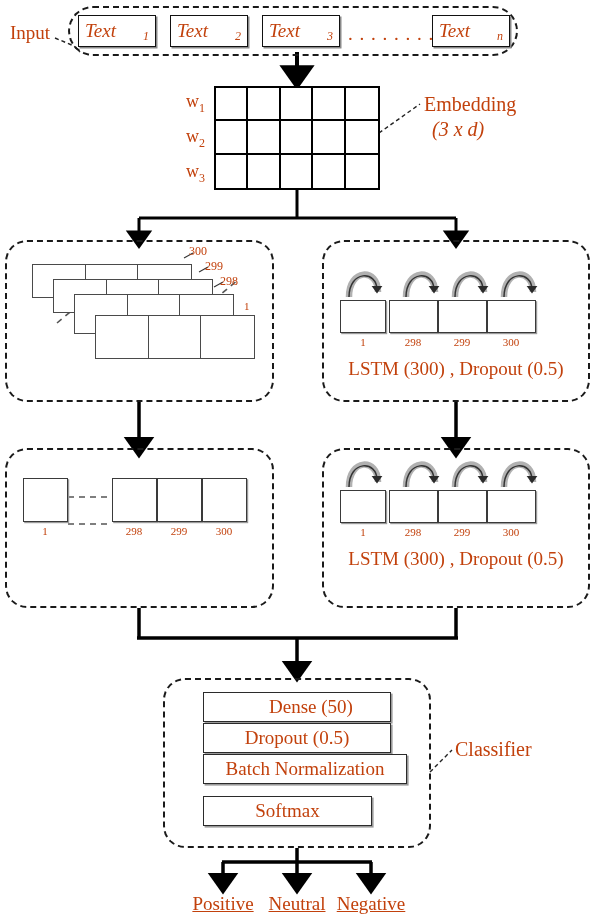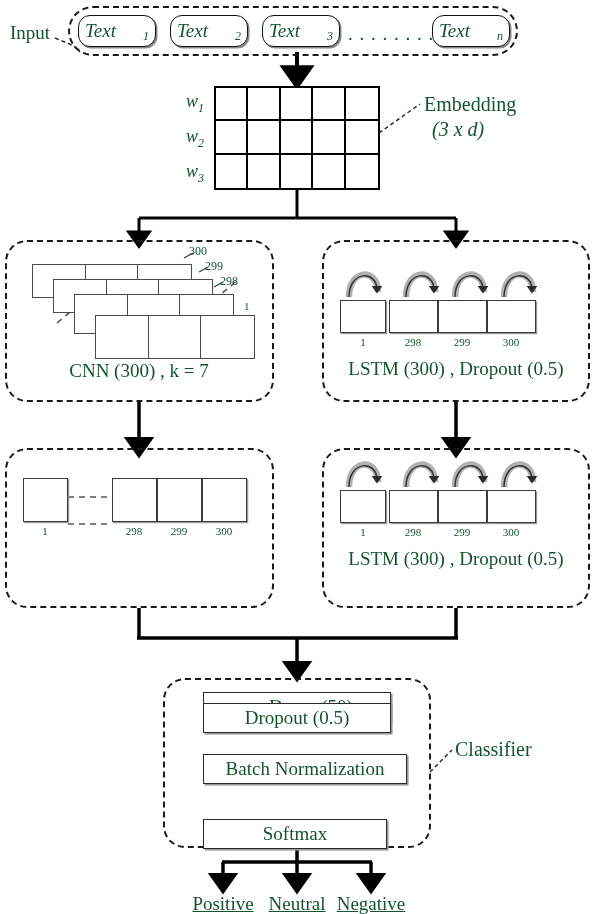--- a/index.html
+++ b/index.html
@@ -6,40 +6,40 @@
     margin: 0;
     padding: 0;
     background: #ffffff;
   }
   #diagram {
     position: relative;
     width: 596px;
     height: 914px;
     background: #ffffff;
     font-family: "Liberation Serif", serif;
-    color: #14532d;
+    color: #c2410c;
     overflow: hidden;
   }
 
   
   .dashbox {
     position: absolute;
     border: 2px dashed #1a1a1a;
     border-radius: 22px;
     box-sizing: border-box;
     background: transparent;
   }
   .dashbox.pill { border-radius: 26px; }
 
   
   .chip {
     position: absolute;
     box-sizing: border-box;
     border: 1.6px solid #111;
-    border-radius: 12px;
+    border-radius: 0;
     background: #fff;
     box-shadow: 1.5px 1.5px 0 #8a8a8a;
     display: flex;
     align-items: center;
     justify-content: center;
     font-style: italic;
     font-size: 19px;
     white-space: nowrap;
     gap: 27px;
   }
@@ -61,21 +61,21 @@
   .lbl-input { font-size: 19px; }
   .lbl-block { font-size: 19px; }
   .lbl-side  { font-size: 20px; }
   .lbl-tiny  { font-size: 11px; }
   .lbl-small { font-size: 12px; }
   .lbl-out   { font-size: 19px; text-decoration: underline; }
   .ital { font-style: italic; }
   .center-x { transform: translateX(-50%); }
 
   
-  .wlab { font-size: 18px; font-style: italic; }
+  .wlab { font-size: 18px; }
   .wlab .sub { font-size: 12px; position: relative; top: 5px; }
 
   
   #embed-grid {
     position: absolute;
     box-sizing: border-box;
     border: 2.5px solid #000;
     display: grid;
     grid-template-columns: repeat(5, 1fr);
     grid-template-rows: repeat(3, 1fr);
@@ -293,21 +293,20 @@
     <div class="pc"></div>
     <div class="pc"></div>
     <div class="pc"></div>
   </div>
 
   <div class="label lbl-small" style="left:189px; top:245px;">300</div>
   <div class="label lbl-small" style="left:205px; top:260px;">299</div>
   <div class="label lbl-small" style="left:220px; top:275px;">298</div>
   <div class="label lbl-tiny" style="left:244px; top:300px;">1</div>
 
-  <div class="label lbl-block center-x" style="left:139px; top:360px;">CNN (300) ,  k = 7</div>
 
   <div class="dashbox" style="left:322px; top:240px; width:268px; height:162px;"></div>
 
   <div class="strip-cell" style="left:340px; top:300px; width:46px; height:33px;"></div>
   <div class="strip-cell" style="left:389px; top:300px; width:49px; height:33px;"></div>
   <div class="strip-cell" style="left:438px; top:300px; width:49px; height:33px;"></div>
   <div class="strip-cell" style="left:487px; top:300px; width:49px; height:33px;"></div>
 
   <div class="label lbl-tiny center-x" style="left:363px; top:336px;">1</div>
   <div class="label lbl-tiny center-x" style="left:413px; top:336px;">298</div>
@@ -339,23 +338,23 @@
   <div class="label lbl-tiny center-x" style="left:363px; top:526px;">1</div>
   <div class="label lbl-tiny center-x" style="left:413px; top:526px;">298</div>
   <div class="label lbl-tiny center-x" style="left:462px; top:526px;">299</div>
   <div class="label lbl-tiny center-x" style="left:511px; top:526px;">300</div>
 
   <div class="label lbl-block center-x" style="left:456px; top:548px;">LSTM (300) ,  Dropout (0.5)</div>
 
   <div class="dashbox" style="left:163px; top:678px; width:268px; height:170px;"></div>
 
   <div class="clf-box" style="left:203px; top:692px; width:188px; height:30px;padding-left:28px;">Dense (50)</div>
-  <div class="clf-box" style="left:203px; top:703px; width:188px; height:30px;">Dropout (0.5)</div>
+  <div class="clf-box" style="left:203px; top:723px; width:188px; height:30px;">Dropout (0.5)</div>
   <div class="clf-box" style="left:203px; top:754px; width:204px; height:30px;">Batch Normalization</div>
-  <div class="clf-box" style="left:203px; top:819px; width:184px; height:30px;">Softmax</div>
+  <div class="clf-box" style="left:203px; top:796px; width:169px; height:30px;">Softmax</div>
 
   <div class="label lbl-side" style="left:455px; top:738px;">Classifier</div>
 
   <div class="label lbl-out center-x" style="left:223px; top:893px;">Positive</div>
   <div class="label lbl-out center-x" style="left:297px; top:893px;">Neutral</div>
   <div class="label lbl-out center-x" style="left:371px; top:893px;">Negative</div>
 
 </div>
 
 </body></html>

